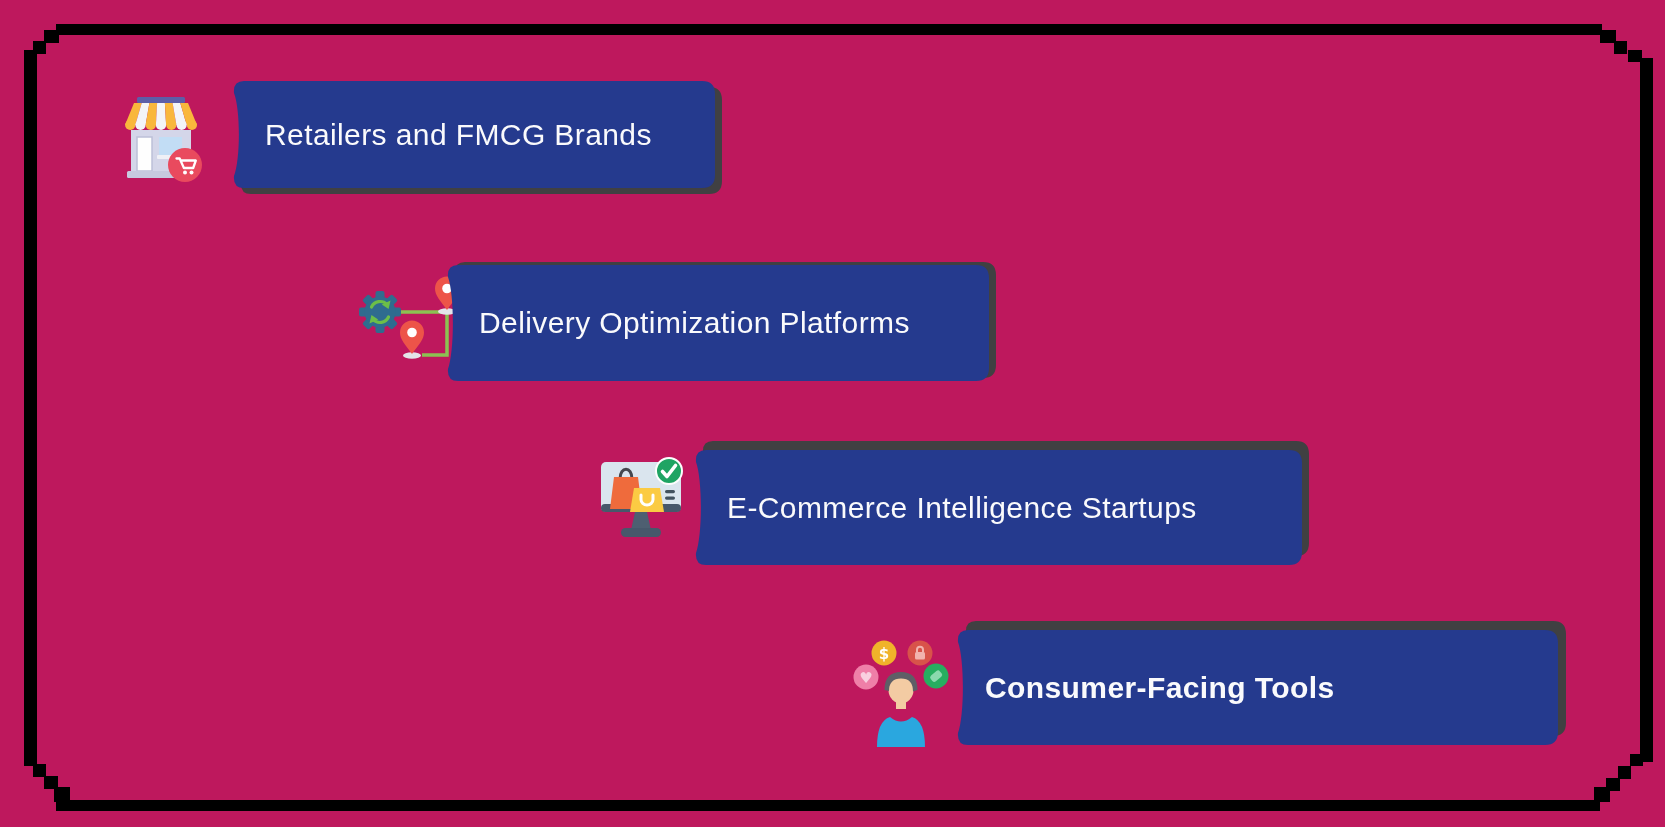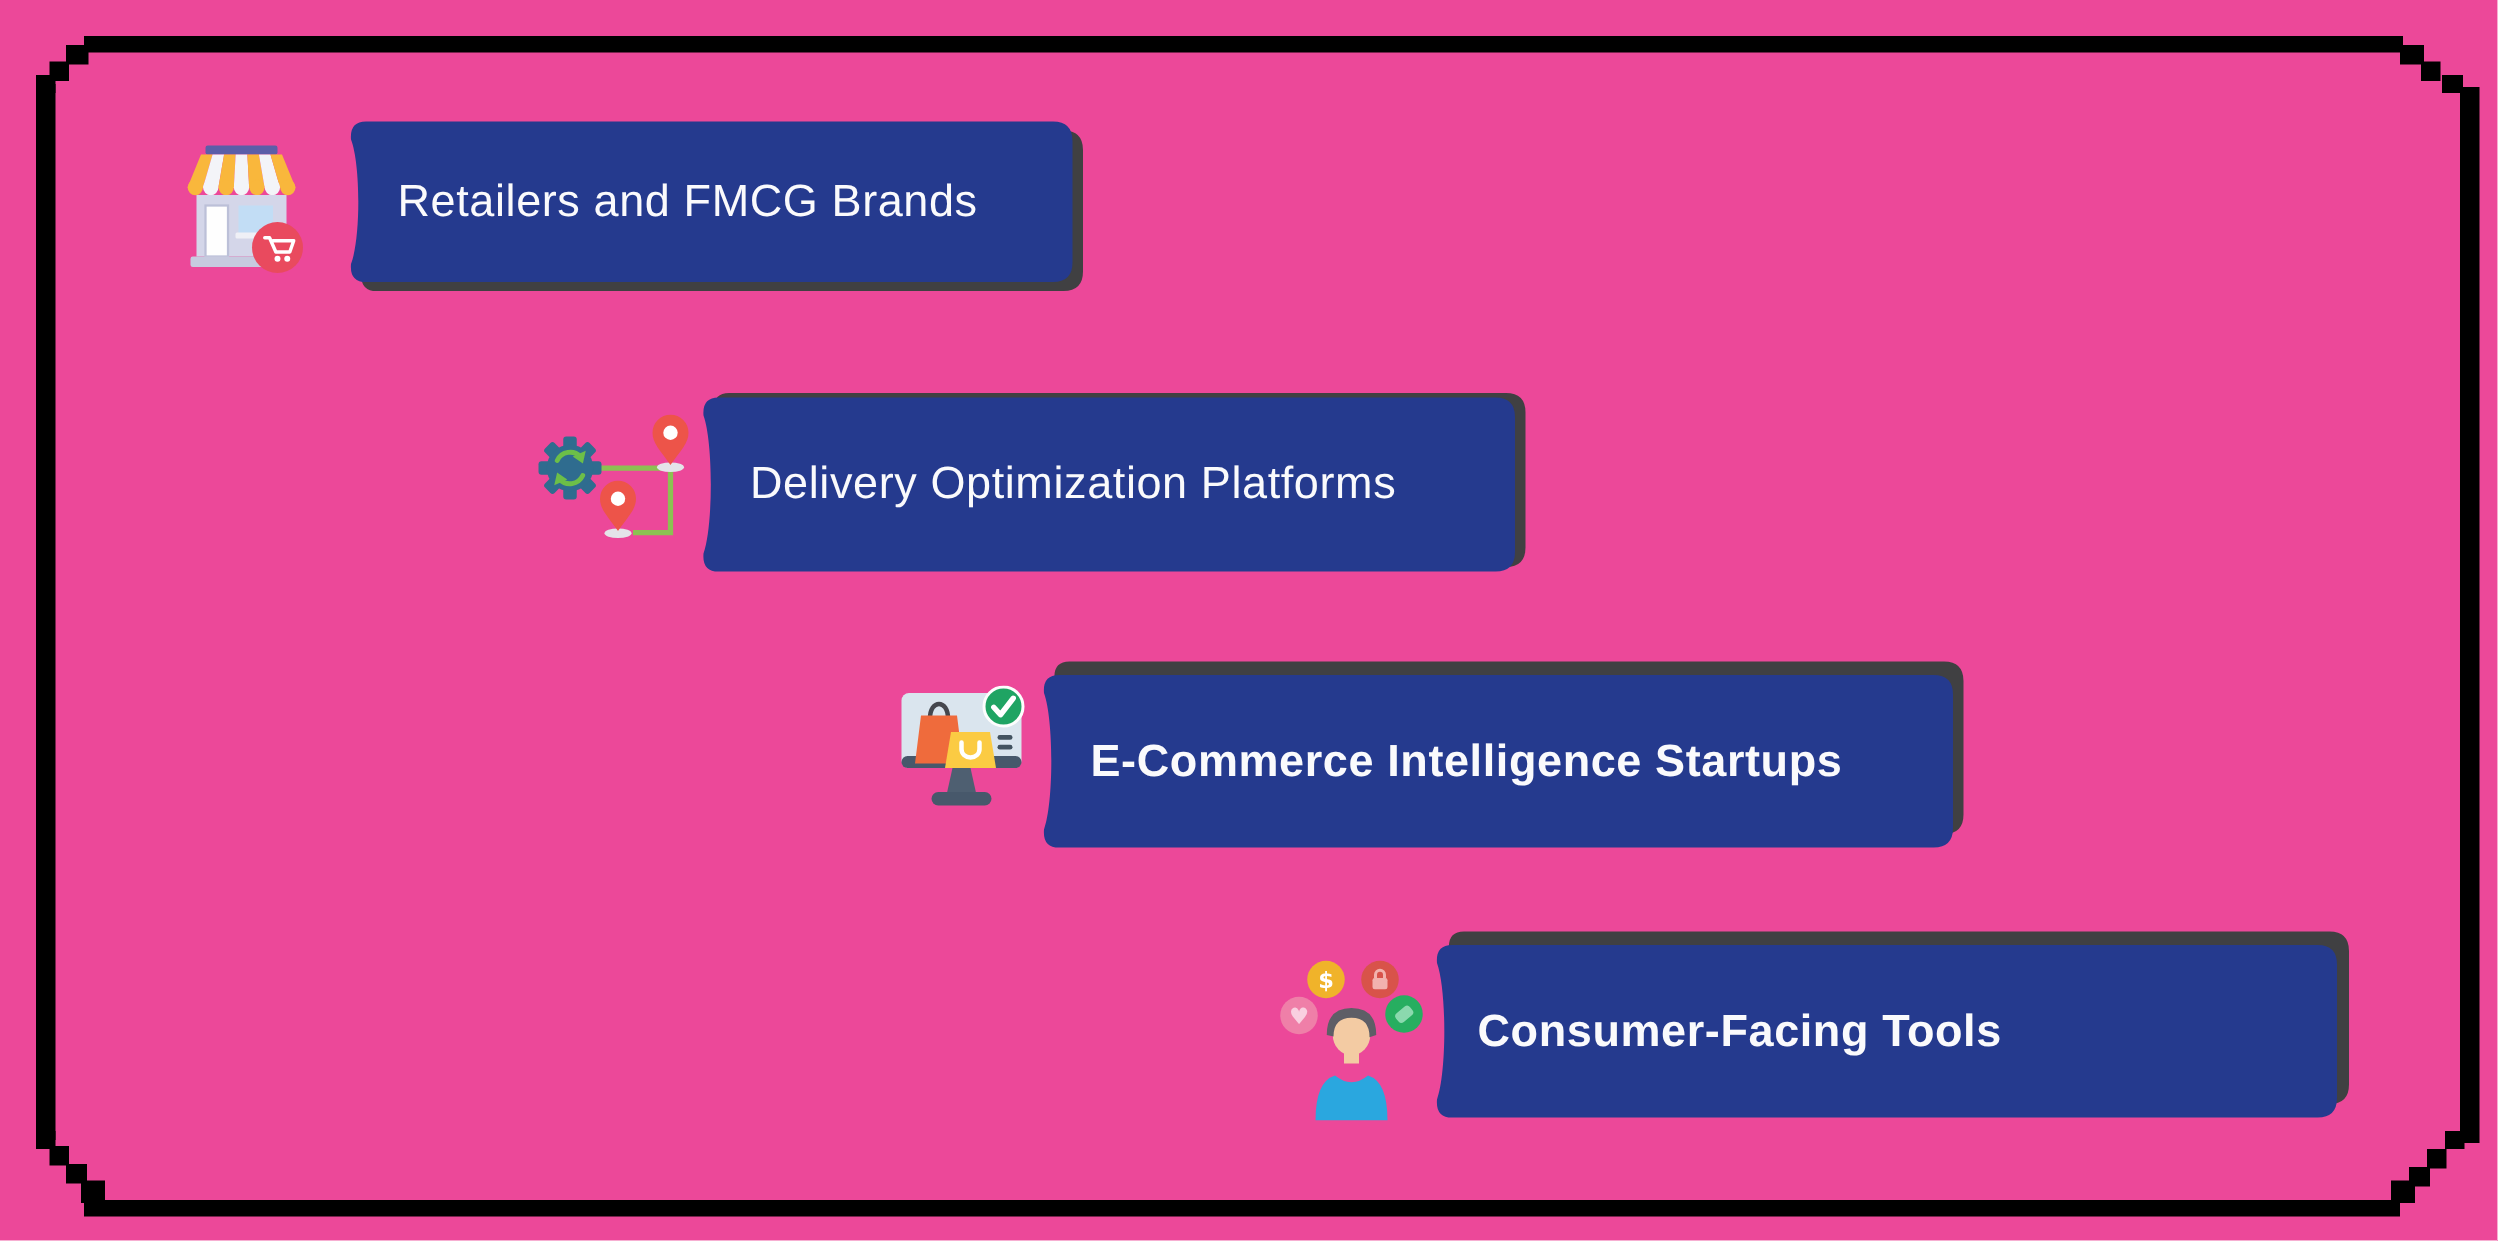--- a/index.html
+++ b/index.html
@@ -1,19 +1,19 @@
 <!DOCTYPE html>
 <html><head>
 <meta charset="utf-8">
 <style>
   html,body{margin:0;padding:0;background:#ffffff;}
   #canvas{
     position:relative;
     width:1665px;height:827px;
-    background:#ec4899;
+    background:#be185d;
     overflow:hidden;
     font-family:"Liberation Sans", sans-serif;
   }
   svg{display:block;}
   .abs{position:absolute;}
   .banner-svg{position:absolute;overflow:visible;}
   .banner-label{
     position:absolute;
     display:flex;align-items:center;
     color:#fafafc;
@@ -119,21 +119,21 @@
 
     <ellipse cx="97" cy="40.5" rx="9" ry="3.2" fill="#e4e4e9"></ellipse>
     <ellipse cx="62" cy="84.5" rx="9" ry="3.2" fill="#e4e4e9"></ellipse>
 
     <path d="M97 39 C90 29 85 24.5 85 17.5 A12 12 0 1 1 109 17.5 C109 24.5 104 29 97 39 Z" fill="#ed5449"></path>
     <circle cx="97" cy="17.5" r="4.8" fill="#ffffff"></circle>
     <path d="M62 83 C55 73 50 68.5 50 61.5 A12 12 0 1 1 74 61.5 C74 68.5 69 73 62 83 Z" fill="#ed5449"></path>
     <circle cx="62" cy="61.5" r="4.8" fill="#ffffff"></circle>
   </svg>
 
-  <div class="abs" style="left:468px;top:265px;width:554px;height:152px;">
+  <div class="abs" style="left:447px;top:265px;width:554px;height:152px;">
     <svg class="banner-svg" style="left:0;top:0;" width="554" height="116" viewBox="0 0 554 116">
       <path transform="translate(7,-3)" fill="#404042" d="M 11 0 H 529 Q 542 0 542 13 V 103 Q 542 116 529 116 H 11 Q 0 116 1 104 C 7.5 86 7.5 30 1 12 Q 0 0 11 0 Z"></path>
       <path fill="#253a8e" d="M 11 0 H 529 Q 542 0 542 13 V 103 Q 542 116 529 116 H 11 Q 0 116 1 104 C 7.5 86 7.5 30 1 12 Q 0 0 11 0 Z"></path>
     </svg>
     <div class="banner-label" style="left:0;top:0;width:542px;height:116px;">Delivery Optimization Platforms</div>
   </div>
 
   <svg class="abs" style="left:599px;top:457px;" width="88" height="90" viewBox="0 0 88 90">
     <rect x="2" y="5" width="80" height="50" rx="5" fill="#dae5ee"></rect>
     <rect x="2" y="47" width="80" height="8" rx="4" fill="#47586b"></rect>
@@ -146,21 +146,21 @@
     <path d="M35 31 L61 31 L65 55 L31 55 Z" fill="#fbcb43"></path>
     <path d="M42 38 v4.5 a6 5.5 0 0 0 12 0 V38" stroke="#ffffff" stroke-width="3" fill="none" stroke-linecap="round"></path>
 
     <rect x="66" y="33" width="10" height="3.2" rx="1.6" fill="#42525f"></rect>
     <rect x="66" y="39.5" width="10" height="3.2" rx="1.6" fill="#42525f"></rect>
 
     <circle cx="70" cy="14" r="13" fill="#1fa463" stroke="#fdfdfd" stroke-width="2"></circle>
     <path d="M63.5 14.5 l4.5 5 l8.5 -11" stroke="#ffffff" stroke-width="3.6" fill="none" stroke-linecap="round" stroke-linejoin="round"></path>
   </svg>
 
-  <div class="abs" style="left:695px;top:450px;width:619px;height:115px;font-weight:bold;">
+  <div class="abs" style="left:695px;top:450px;width:619px;height:115px;">
     <svg class="banner-svg" style="left:0;top:0;" width="619" height="115" viewBox="0 0 619 115">
       <path transform="translate(7,-9)" fill="#404042" d="M 11 0 H 594 Q 607 0 607 13 V 102 Q 607 115 594 115 H 11 Q 0 115 1 103 C 7.5 85 7.5 30 1 12 Q 0 0 11 0 Z"></path>
       <path fill="#253a8e" d="M 11 0 H 594 Q 607 0 607 13 V 102 Q 607 115 594 115 H 11 Q 0 115 1 103 C 7.5 85 7.5 30 1 12 Q 0 0 11 0 Z"></path>
     </svg>
     <div class="banner-label" style="left:0;top:0;width:607px;height:115px;">E-Commerce Intelligence Startups</div>
   </div>
 
   <svg class="abs" style="left:851px;top:637px;" width="100" height="110" viewBox="0 0 100 110">
 
     <ellipse cx="50" cy="53" rx="12.5" ry="13.5" fill="#f3cba3"></ellipse>

